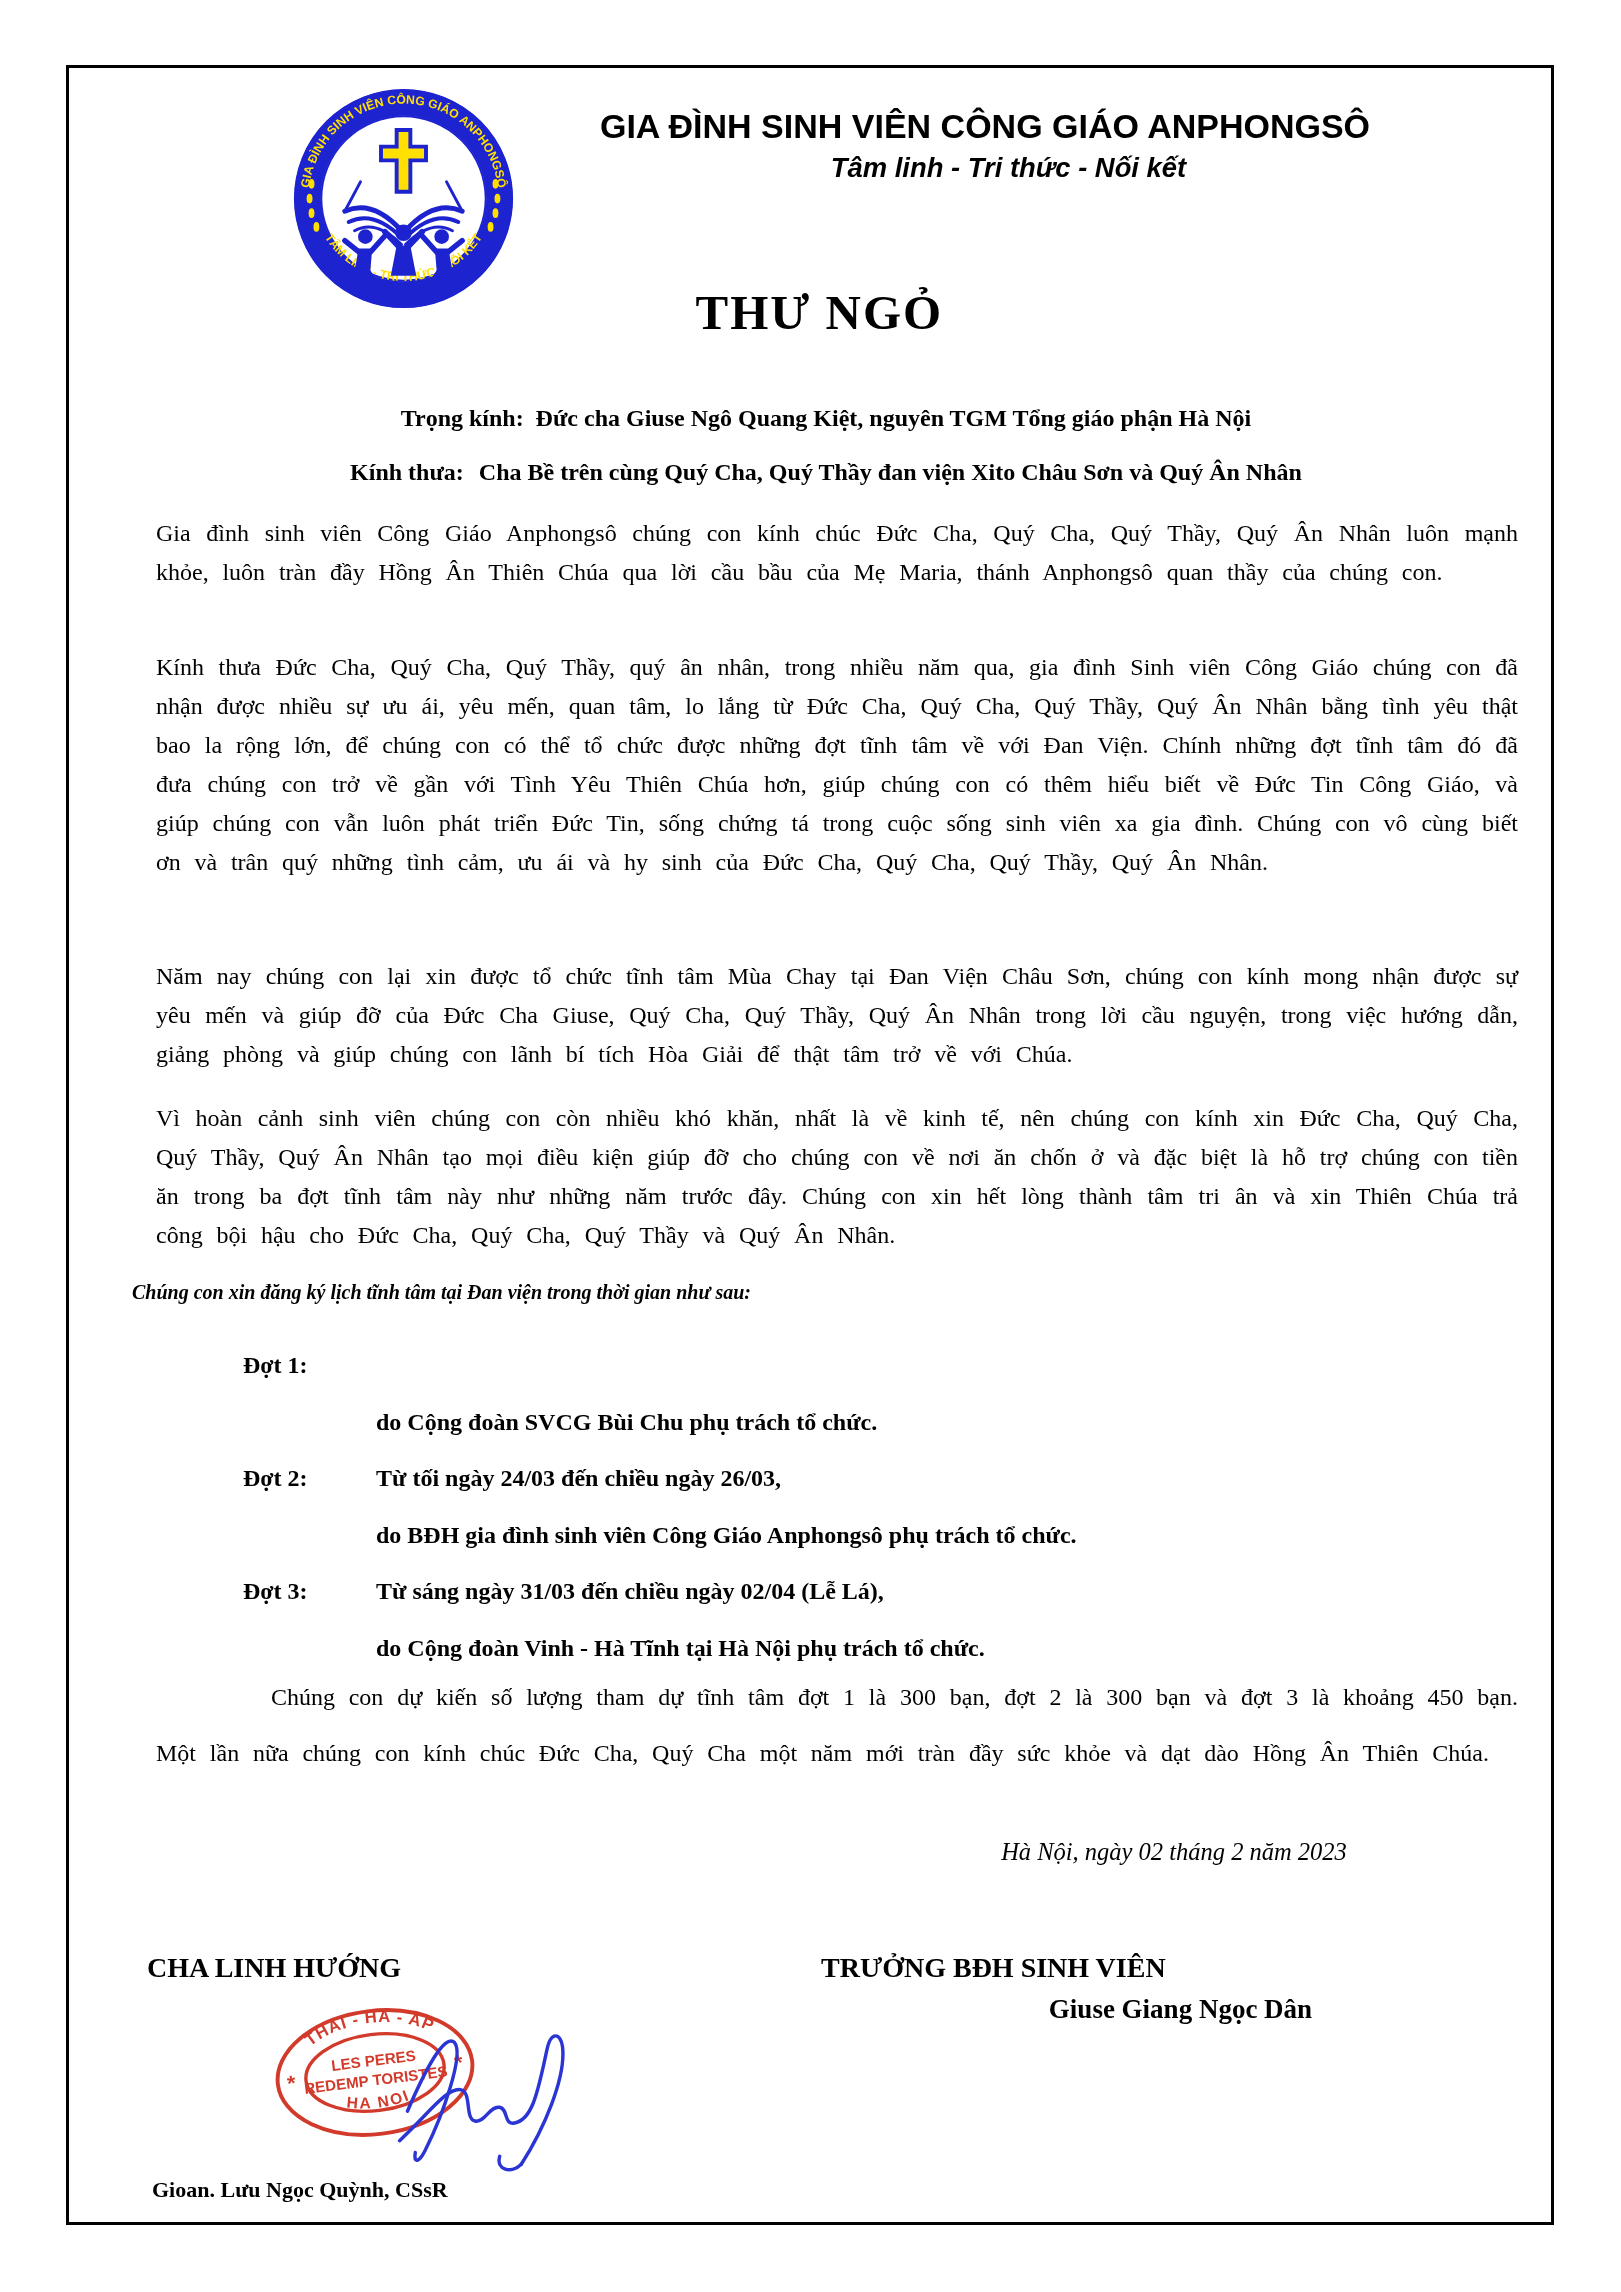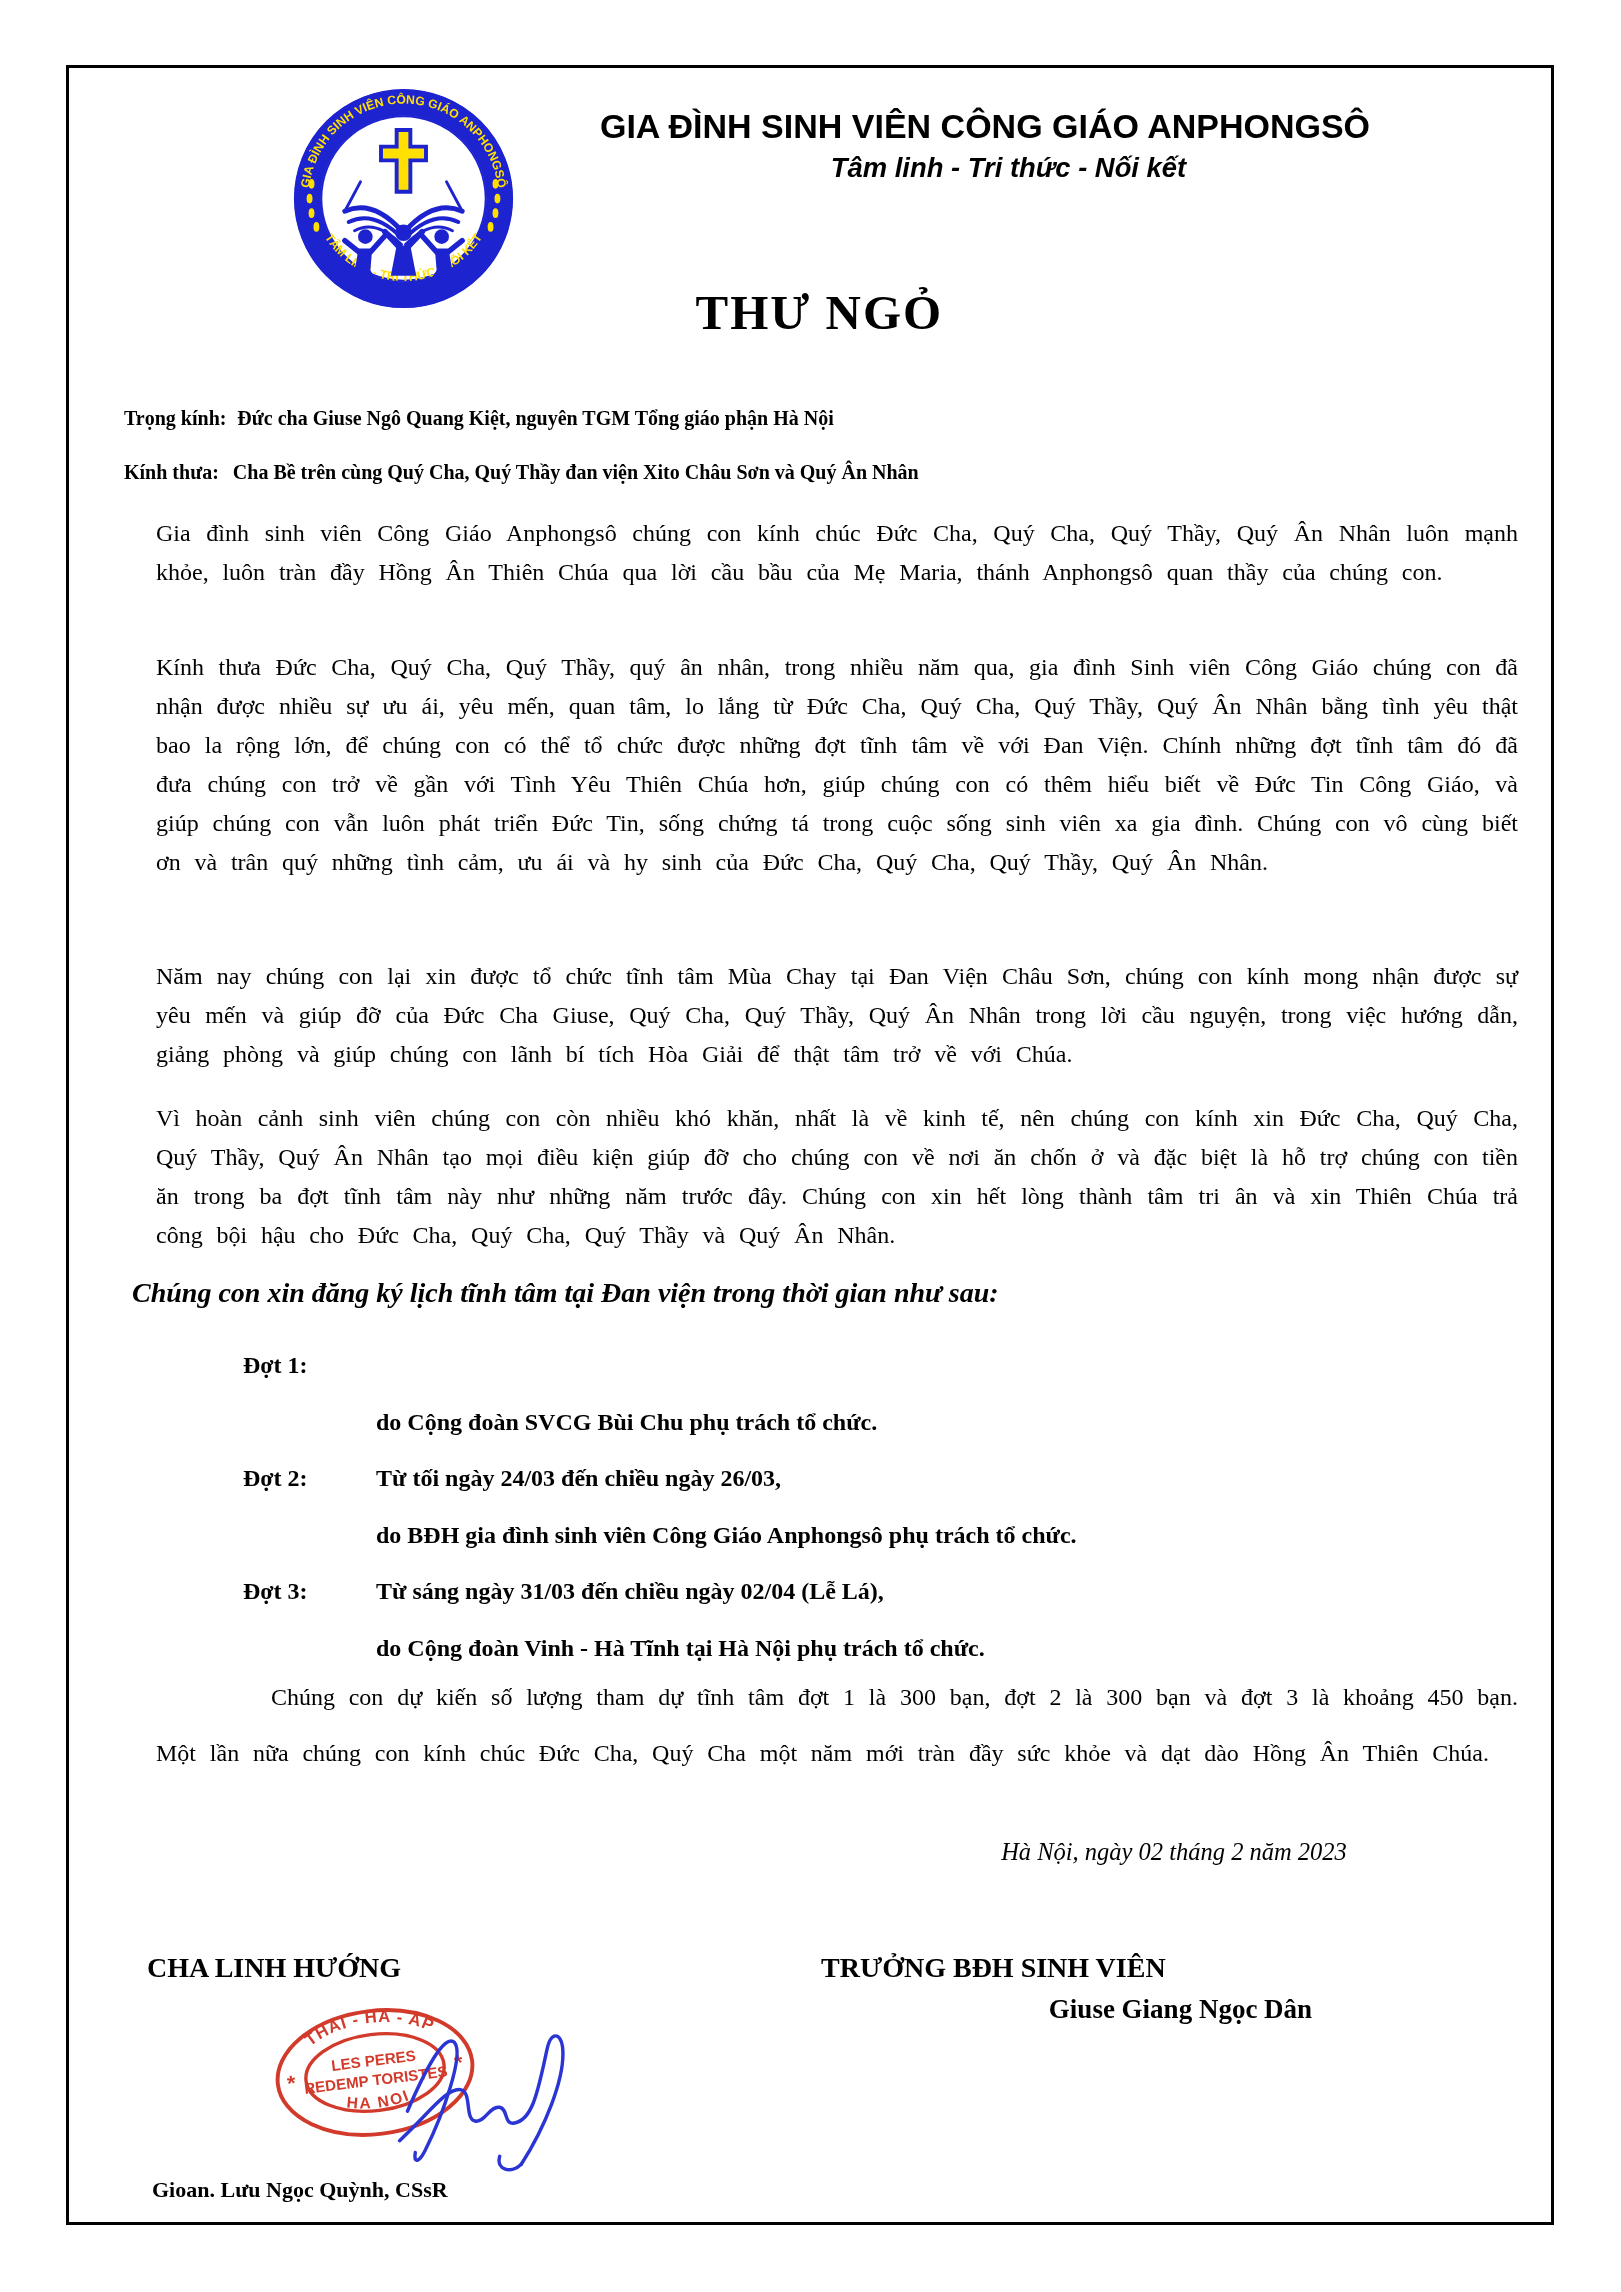--- a/index.html
+++ b/index.html
@@ -7,24 +7,24 @@
         font-family:"Liberation Serif",serif;color:#000;}
   .frame{position:absolute;left:66px;top:65px;width:1488px;height:2160px;
          border:3.9px solid #000;box-sizing:border-box;}
   .abs{position:absolute;}
   .sans{font-family:"Liberation Sans",sans-serif;}
   .org-block{left:549px;top:104px;width:872px;text-align:center;}
   .org-name{font-size:34px;font-weight:bold;letter-spacing:0px;line-height:45px;}
   .motto{font-size:27.4px;font-weight:bold;font-style:italic;line-height:37px;margin-left:47px;}
   .doc-title{left:0;top:284px;width:1621px;text-align:center;font-size:49px;font-weight:bold;
              letter-spacing:2px;text-indent:17.6px;}
-  .greet{left:124px;width:1372px;font-size:20px;font-weight:bold;line-height:39px;}
+  .greet{left:140px;width:1372px;font-size:24px;font-weight:bold;line-height:39px;text-align:center;}
   .para{left:132px;width:1362px;font-size:24px;line-height:39px;text-align:justify;word-spacing:7.8px;margin-left:24px;}
   .para-last{text-align:right;}
-  .reg-line{left:132px;width:1372px;font-size:28px;font-weight:bold;font-style:italic;line-height:39px;}
+  .reg-line{left:132px;width:1372px;font-size:20px;font-weight:bold;font-style:italic;line-height:39px;}
   .schedule{left:243px;top:1337px;width:1255px;}
   .sched-row{display:flex;line-height:39px;margin-bottom:17.6px;font-size:24px;font-weight:bold;margin-top:9px;}
   .sched-label{width:133px;flex:0 0 133px;}
   .date-line{left:821px;top:1832px;width:706px;text-align:center;font-style:italic;font-size:24.5px;line-height:39px;}
   .sig-role{top:1948px;font-size:28px;font-weight:bold;line-height:39px;text-align:left;}
   .sig-role-left{left:147px;width:502px;}
   .sig-role-right{left:821px;width:723px;}
   .sig-name-right{left:821px;top:1990px;width:719px;text-align:center;font-size:27px;font-weight:bold;line-height:39px;}
   .sig-name-left{left:152px;top:2170px;width:686px;font-size:22px;font-weight:bold;line-height:39px;}
   .logo-box{left:286px;top:86px;width:235px;height:227px;}

